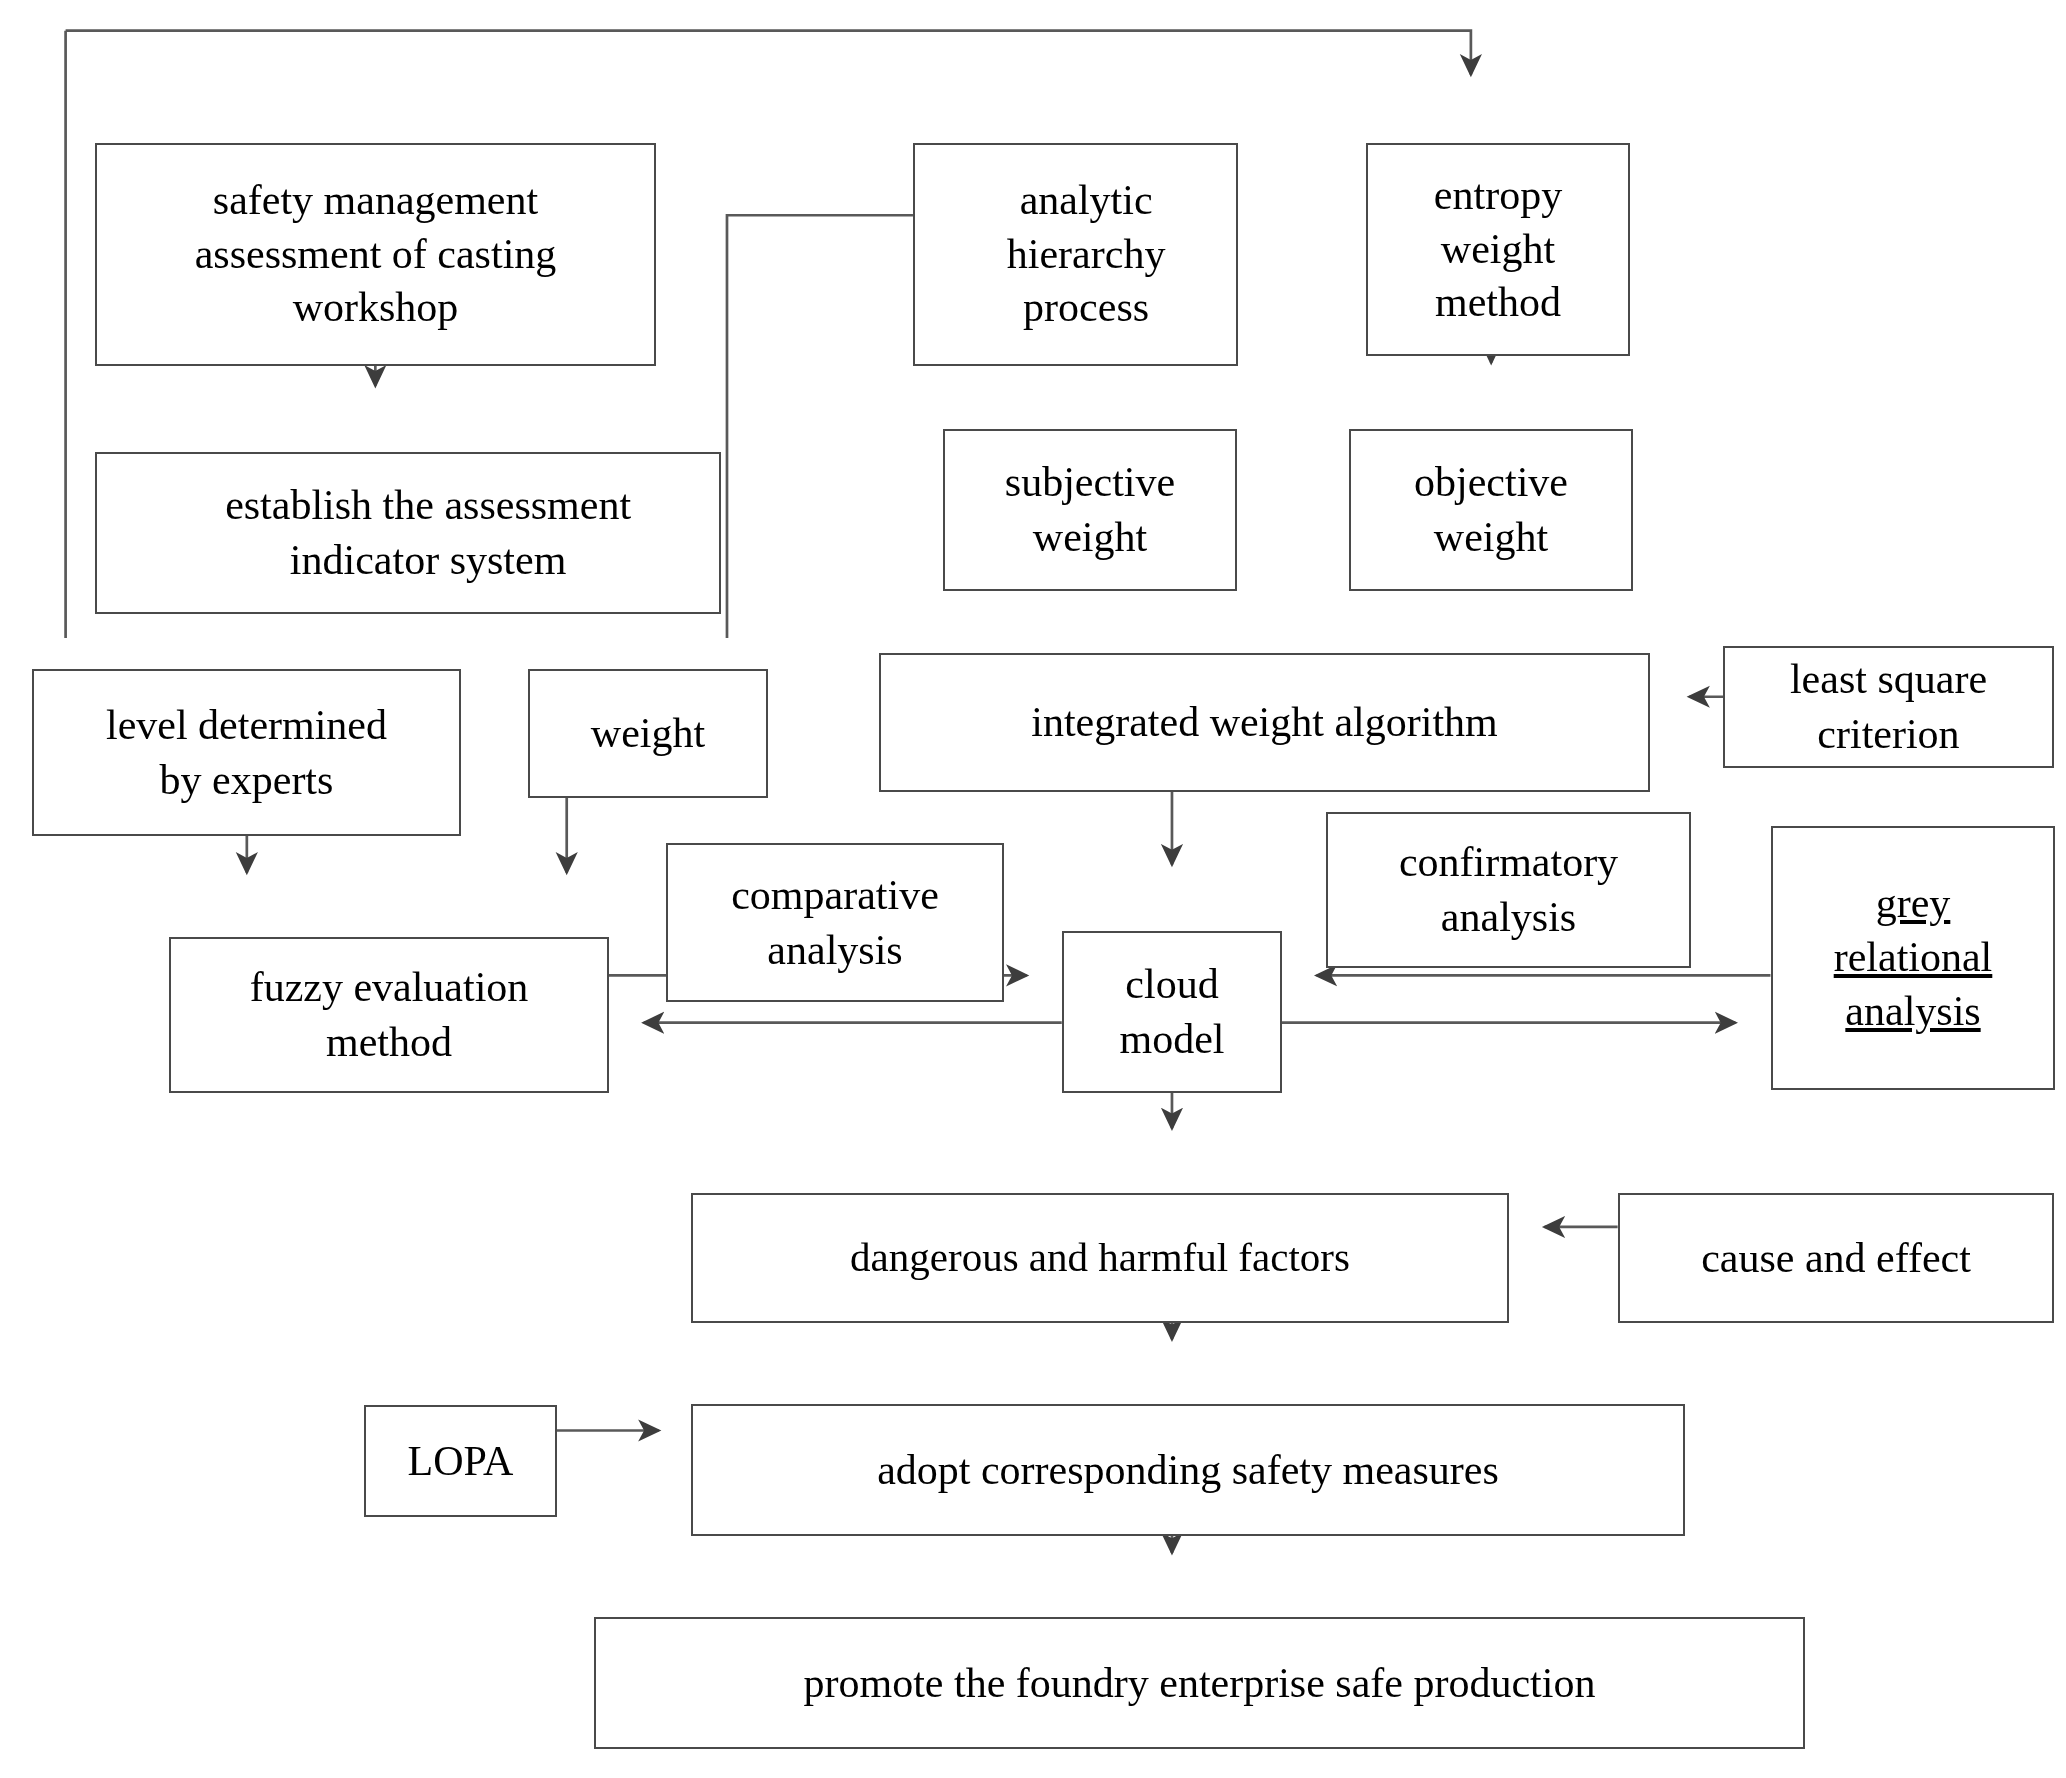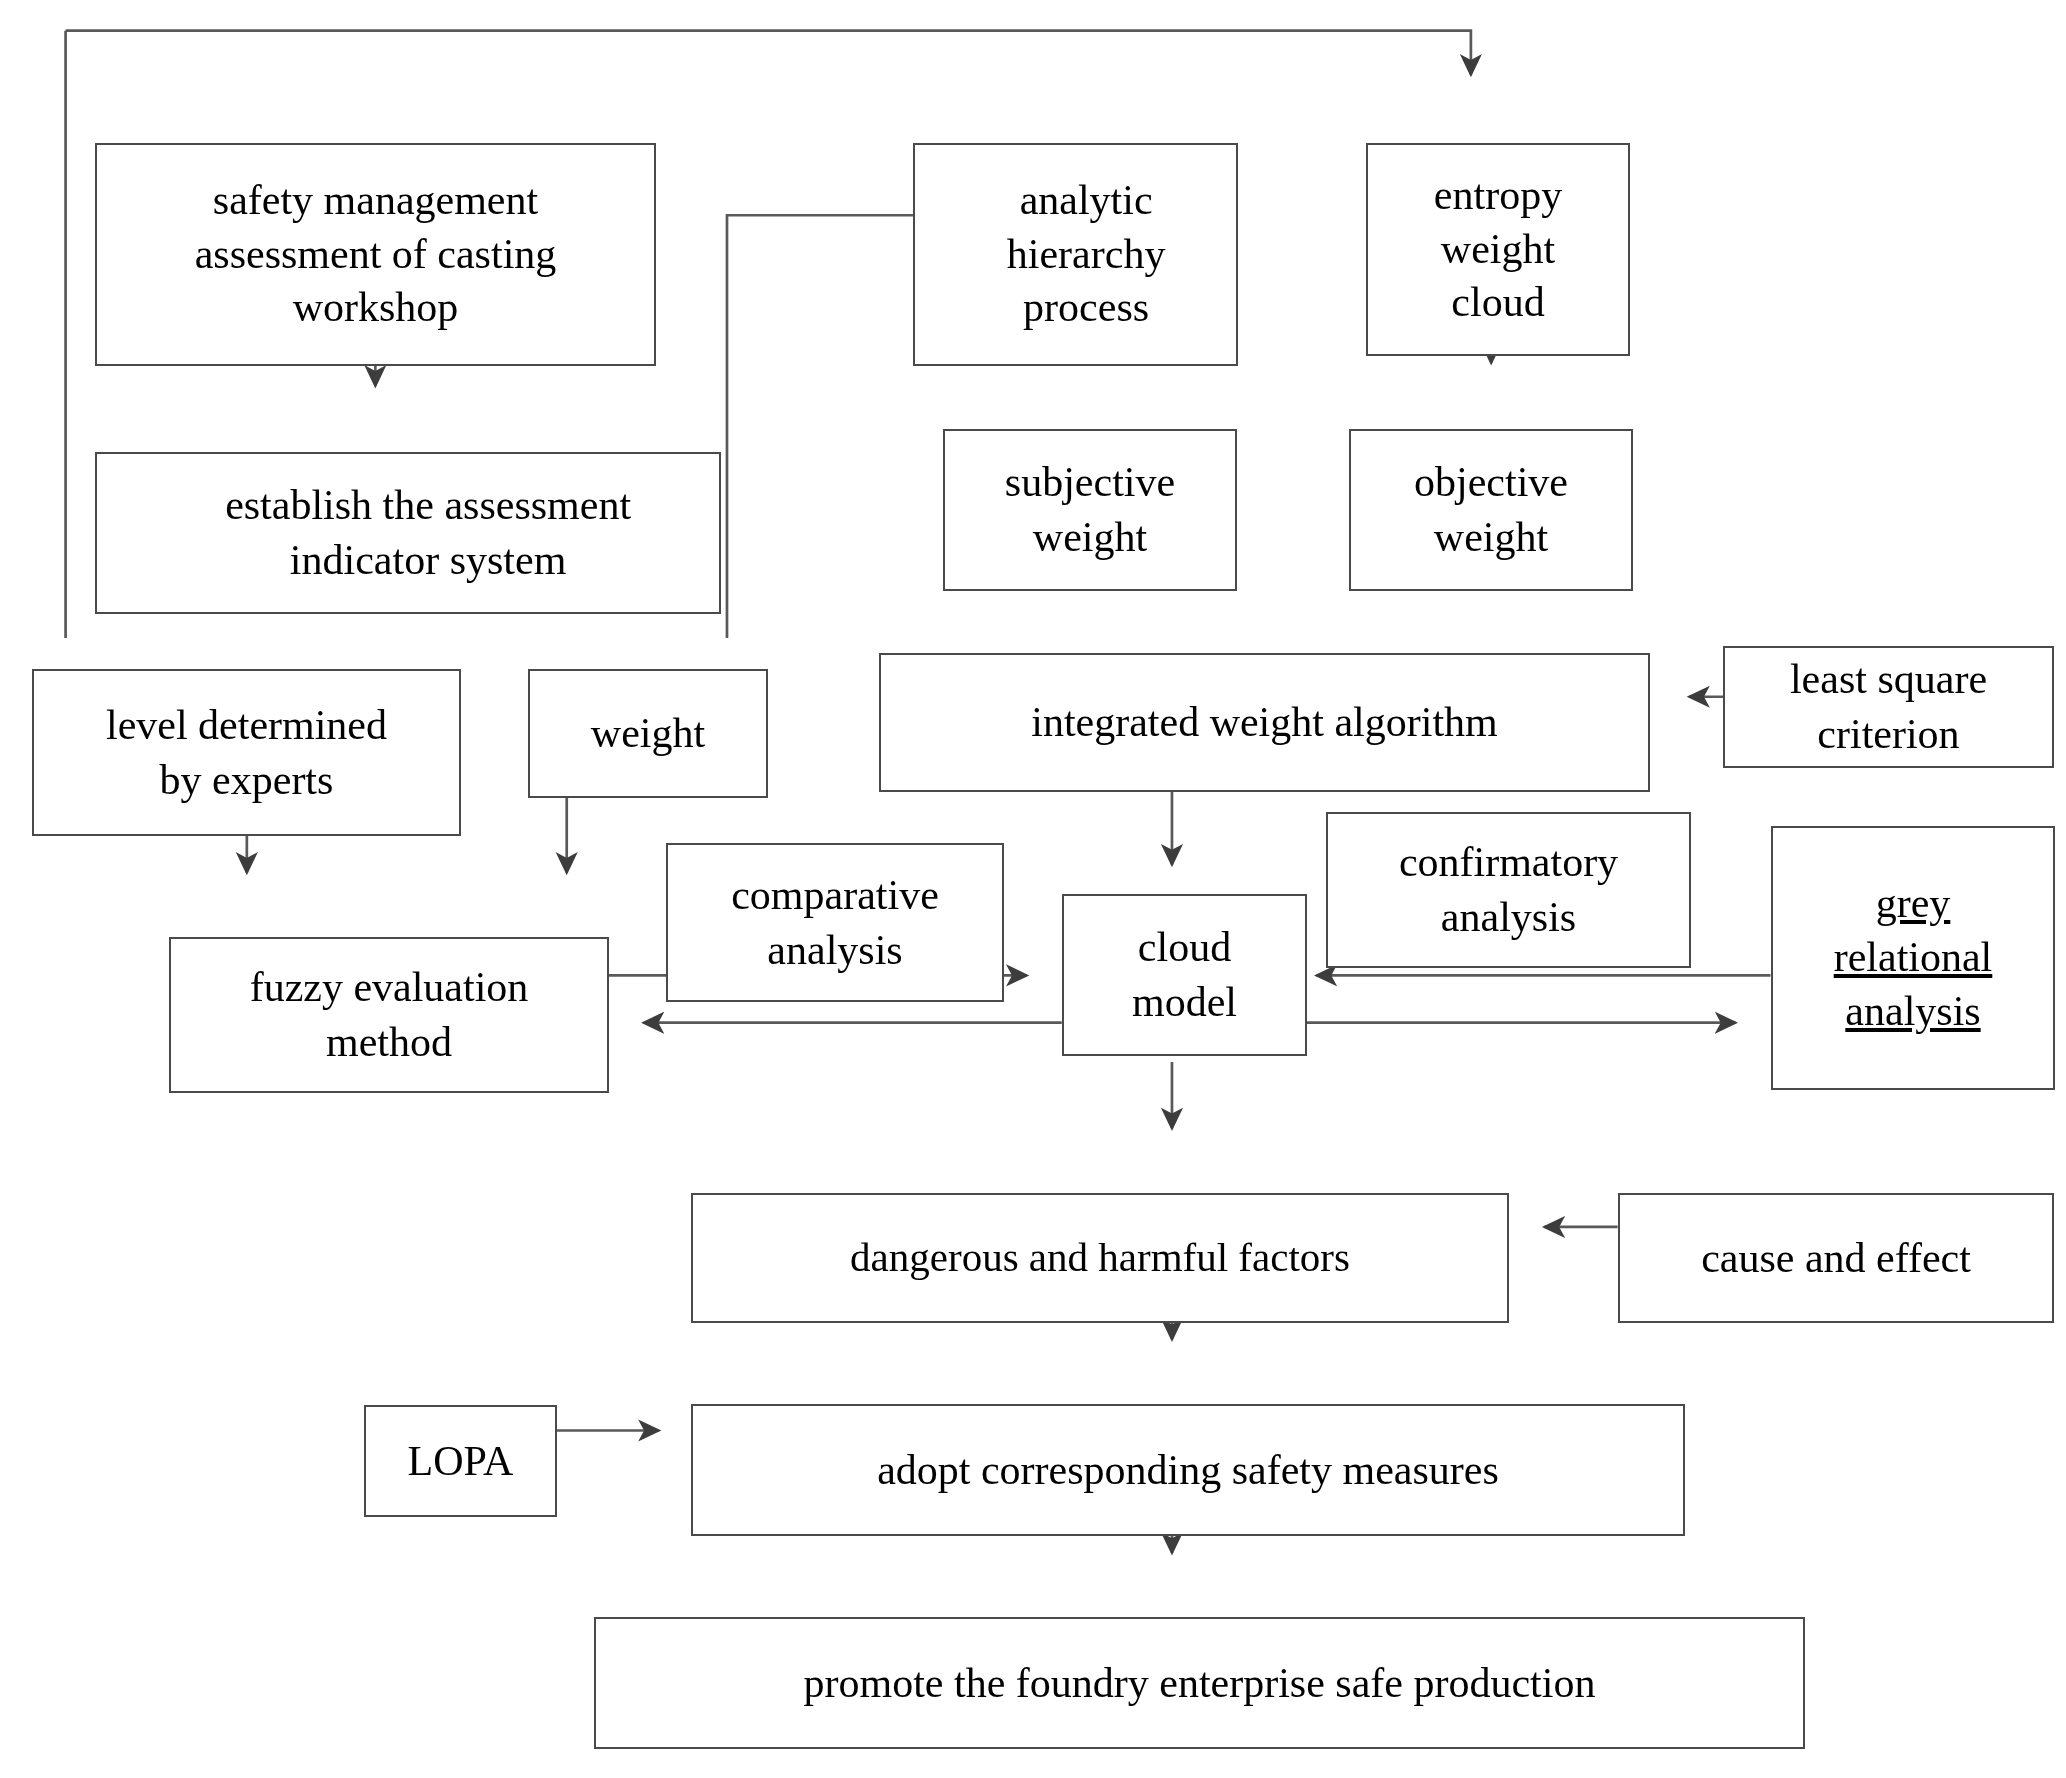--- a/index.html
+++ b/index.html
@@ -109,21 +109,21 @@
   <div class="node tall" style="left:95px;top:112px;width:561px;height:223px;font-size:42px;">safety management
 assessment of casting
 workshop</div>
 
   <div class="node tall" style="left:913px;top:112px;width:325px;height:223px;font-size:42px;padding-left:28px;">analytic
 hierarchy
 process</div>
 
   <div class="node tall" style="left:1366px;top:112px;width:264px;height:213px;font-size:42px;">entropy
 weight
-cloud</div>
+method</div>
 
   <div class="node" style="left:95px;top:421px;width:626px;height:162px;font-size:42px;padding-left:47px;">establish the assessment
 indicator system</div>
 
   <div class="node" style="left:943px;top:398px;width:294px;height:162px;font-size:42px;">subjective
 weight</div>
 
   <div class="node" style="left:1349px;top:398px;width:284px;height:162px;font-size:42px;">objective
 weight</div>
 
@@ -143,21 +143,21 @@
   <div class="node" style="left:1326px;top:781px;width:365px;height:156px;font-size:42px;">confirmatory
 analysis</div>
 
   <div class="node tall" style="left:1771px;top:795px;width:284px;height:264px;font-size:42px;text-decoration:underline;">grey
 relational
 analysis</div>
 
   <div class="node" style="left:169px;top:906px;width:440px;height:156px;font-size:42px;">fuzzy evaluation
 method</div>
 
-  <div class="node" style="left:1062px;top:863px;width:245px;height:162px;font-size:42px;">cloud
+  <div class="node" style="left:1062px;top:900px;width:220px;height:162px;font-size:42px;">cloud
 model</div>
 
   <div class="node one-line" style="left:691px;top:1162px;width:818px;height:130px;font-size:41px;">dangerous and harmful factors</div>
 
   <div class="node one-line" style="left:1618px;top:1162px;width:436px;height:130px;font-size:42px;">cause and effect</div>
 
   <div class="node one-line" style="left:364px;top:1374px;width:193px;height:112px;font-size:42px;">LOPA</div>
 
   <div class="node one-line" style="left:691px;top:1373px;width:994px;height:132px;font-size:42px;">adopt corresponding safety measures</div>
 

